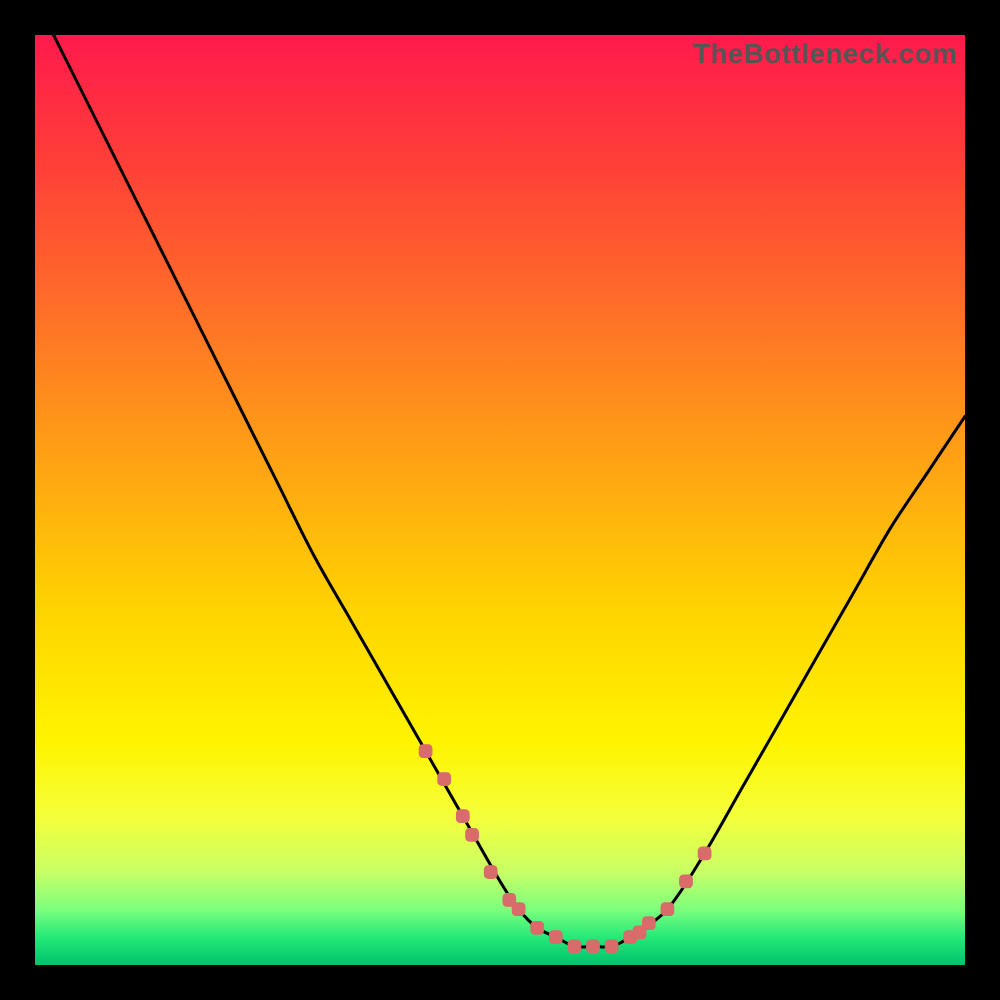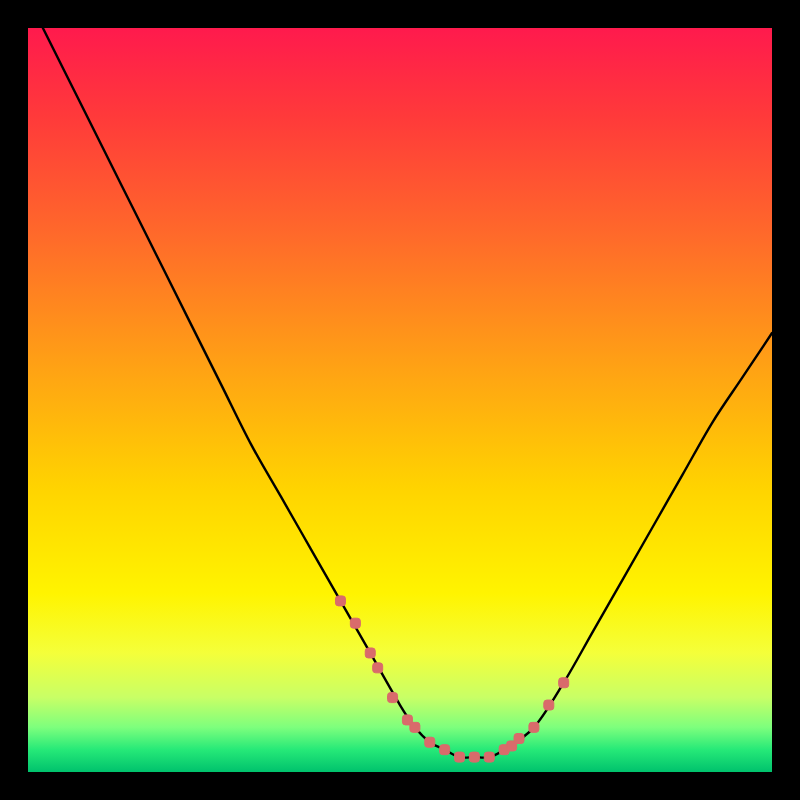--- a/index.html
+++ b/index.html
@@ -66,20 +66,21 @@
     fill: #d96b6b;
     stroke: #d96b6b;
   }
 </style>
 </head>
 <body>
 
 <div class="frame">
   <div class="plot">
 
+    <div class="watermark">TheBottleneck.com</div>
 
     <svg class="curve" viewBox="0 0 744 744" preserveAspectRatio="none">
       <path id="curvePath" class="curve-path" d="M 14.88 0 C 19.84 9.919999999999996 34.72 39.679999999999964 44.64 59.51999999999998 C 54.56 79.36 64.48 99.20000000000009 74.4 119.04000000000008 C 84.32000000000001 138.88000000000008 94.24000000000001 158.71999999999997 104.16000000000001 178.55999999999995 C 114.08000000000001 198.39999999999992 123.99999999999999 218.23999999999998 133.92 238.07999999999998 C 143.83999999999997 257.92 153.76 277.76 163.68 297.6 C 173.60000000000002 317.44000000000005 183.52 337.28000000000003 193.44 357.12 C 203.35999999999999 376.96 213.27999999999997 398.03999999999996 223.2 416.64 C 233.12 435.24 243.04 451.36 252.96 468.72 C 262.88 486.08000000000004 272.8 503.43999999999994 282.72 520.8 C 292.64000000000004 538.16 302.55999999999995 555.52 312.47999999999996 572.88 C 322.4 590.24 332.32 607.6 342.24 624.96 C 352.16 642.32 364.56 664.64 372 677.04 C 379.44 689.4399999999999 381.91999999999996 693.16 386.88 699.36 C 391.84000000000003 705.5600000000001 396.80000000000007 710.52 401.76000000000005 714.24 C 406.72 717.96 411.68000000000006 719.1999999999999 416.64000000000004 721.68 C 421.6 724.16 426.56 727.88 431.52 729.12 C 436.47999999999996 730.36 441.44 729.12 446.4 729.12 C 451.35999999999996 729.12 456.31999999999994 730.36 461.28 729.12 C 466.24 727.88 468.72 726.64 476.16 721.68 C 483.6 716.7199999999999 496 710.52 505.92 699.36 C 515.84 688.2 525.76 670.84 535.68 654.72 C 545.5999999999999 638.6 555.52 620 565.44 602.64 C 575.3600000000001 585.28 585.2800000000001 567.92 595.2 550.56 C 605.12 533.1999999999999 615.04 515.84 624.9599999999999 498.48 C 634.8799999999999 481.12 644.8 463.76 654.72 446.4 C 664.6400000000001 429.03999999999996 674.5600000000001 410.44 684.48 394.32 C 694.4 378.2 704.32 364.56 714.24 349.68 C 724.16 334.8 739.04 312.48 744 305.04"></path>
       <g id="dotsGroup">
           <rect x="307.47999999999996" y="567.88" width="10" height="10" rx="3" class="dot"></rect>
           <rect x="322.36" y="590.2" width="10" height="10" rx="3" class="dot"></rect>
           <rect x="337.24" y="619.96" width="10" height="10" rx="3" class="dot"></rect>
           <rect x="344.68" y="634.84" width="10" height="10" rx="3" class="dot"></rect>
           <rect x="359.56" y="664.6" width="10" height="10" rx="3" class="dot"></rect>
           <rect x="374.44" y="686.92" width="10" height="10" rx="3" class="dot"></rect>

